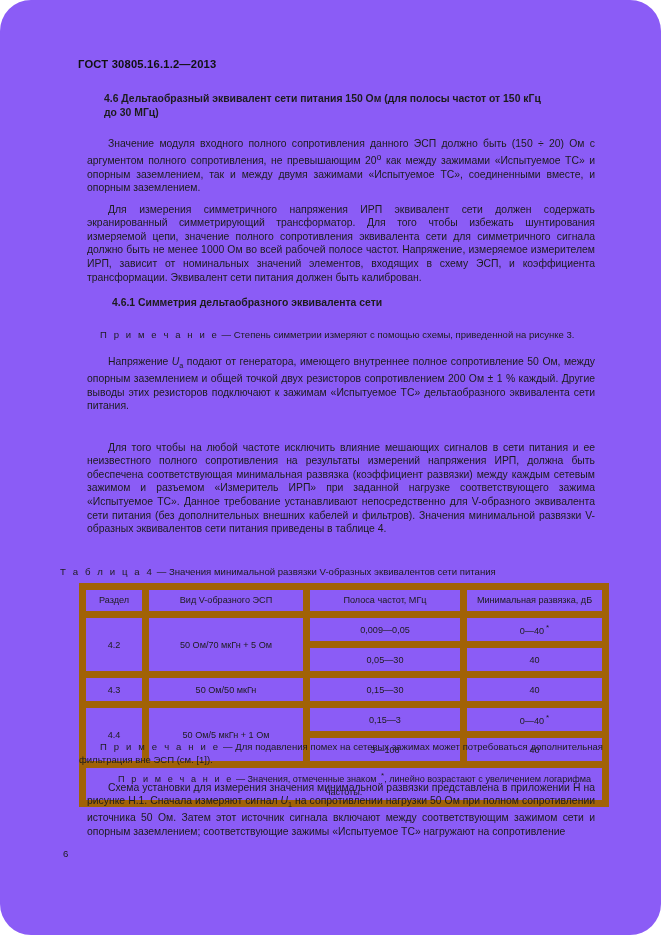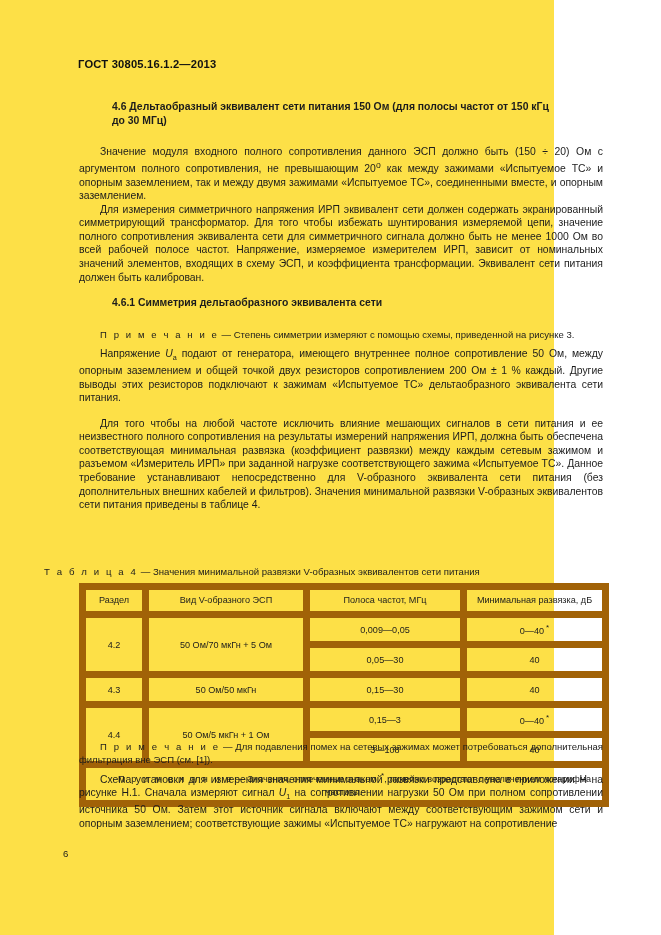--- a/index.html
+++ b/index.html
@@ -11,53 +11,54 @@
     width: 661px;
     height: 935px;
     font-family: "Liberation Sans", sans-serif;
     color: #1a1a1a;
     position: relative;
     overflow: hidden;
   }
   .page {
     position: absolute;
     left: 0; top: 0;
-    width: 554px;
+    width: 661px;
     height: 935px;
-    background: #fde047;
+    background: #8b5cf6;
+    border-radius: 31px;
   }
   .header {
     position: absolute;
     left: 78px;
     top: 58px;
     font-size: 11.2px;
     font-weight: bold;
     letter-spacing: 0.2px;
     color: #111;
   }
   .body-block {
     position: absolute;
     left: 79px;
     top: 88px;
     width: 524px;
   }
   p {
-    margin: 0;
+    margin: 8px;
     font-size: 10.4px;
     line-height: 13.55px;
     text-align: justify;
     text-justify: inter-word;
     color: #1c1c1c;
   }
   p.ind { text-indent: 21px; }
   .h-sec {
     font-size: 10.4px;
     font-weight: bold;
     line-height: 13.6px;
-    margin: 12px;
+    margin: 4px;
     text-indent: 21px;
     text-align: left;
   }
   .h-sec.hang {
     text-indent: 0;
     padding-left: 21px;
   }
   .h-sub {
     font-size: 10.4px;
     font-weight: bold;
@@ -78,21 +79,21 @@
   .sp {
     letter-spacing: 2.1px;
   }
   sub {
     font-size: 7.2px;
     vertical-align: -2.5px;
   }
   i { font-style: italic; }
   .tbl-caption {
     position: absolute;
-    left: 44px;
+    left: 60px;
     top: 566px;
     font-size: 9.6px;
     color: #1c1c1c;
     white-space: nowrap;
   }
   table.t4 {
     position: absolute;
     left: 79px;
     top: 583px;
     width: 523px;

